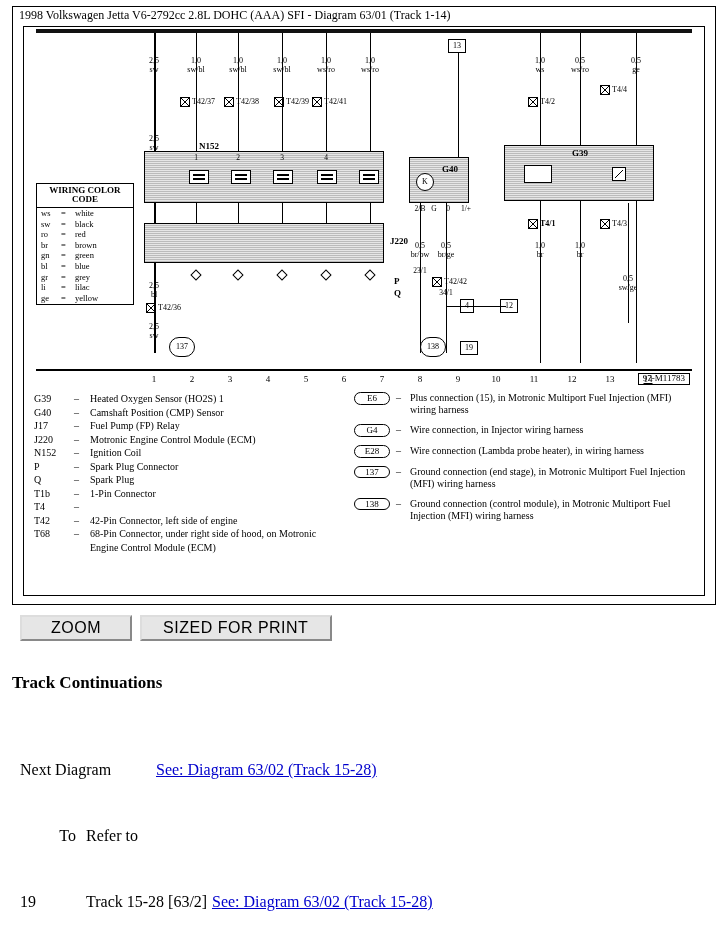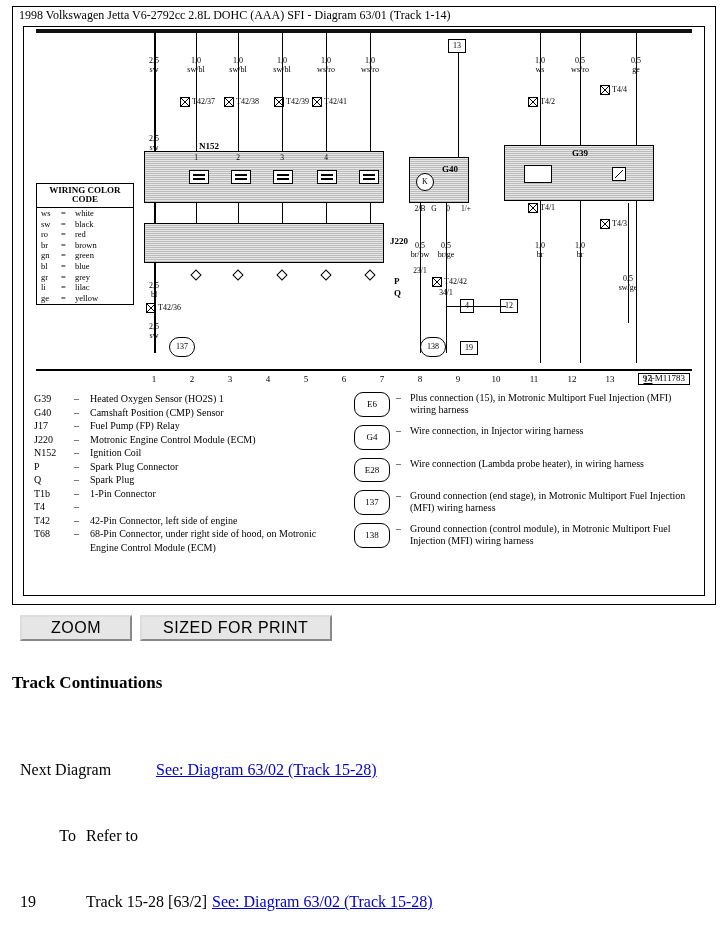--- a/index.html
+++ b/index.html
@@ -74,21 +74,21 @@
     position:absolute; left:10px; right:10px; top:365px; height:200px;
     display:flex; gap:20px;
   }
   .legend-left { width:300px; font-size:10px; line-height:1.35; }
   .legend-left .lrow{ display:flex; }
   .legend-left .lcode{ width:40px;}
   .legend-left .ldash{ width:16px;}
   .legend-left .ldesc{ flex:1;}
   .legend-right { flex:1; font-size:10px; line-height:1.2; }
   .legend-right .rrow{ display:flex; align-items:flex-start; margin-bottom:8px;}
-  .legend-right .rnode{ min-width:36px; border:1px solid #000; border-radius:9px; text-align:center; font-size:9px; padding:6px 4px; margin-right:6px; background:#fff;}
+  .legend-right .rnode{ min-width:36px; border:1px solid #000; border-radius:9px; text-align:center; font-size:9px; padding:0 4px; margin-right:6px; background:#fff;}
   .legend-right .rdash{ width:14px;}
   .legend-right .rdesc{ flex:1;}
   .docnum{ position:absolute; right:14px; top:346px; border:1px solid #000; font-size:9px; padding:0 4px;}
   .baseline{position:absolute;left:12px;right:12px;top:342px;height:2px;background:#000;}
 
   .button-row { padding: 2px 0 14px 20px; }
   .btn {
     display:inline-block;
     border: 2px outset #ddd;
     background: #e6e6e6;
@@ -236,21 +236,21 @@
         <div class="wirelabel" style="left: 604px; top: 248px;">0,5<br>sw/ge</div>
       </div>
 
     <div id="tconns">
         <div class="tconn cross" style="left: 156px; top: 70px;">T42/37</div>
         <div class="tconn cross" style="left: 200px; top: 70px;">T42/38</div>
         <div class="tconn cross" style="left: 250px; top: 70px;">T42/39</div>
         <div class="tconn cross" style="left: 288px; top: 70px;">T42/41</div>
         <div class="tconn cross" style="left: 504px; top: 70px;">T4/2</div>
         <div class="tconn cross" style="left: 576px; top: 58px;">T4/4</div>
-        <div class="tconn cross" style="left: 504px; top: 176px;">T4/1</div>
+        <div class="tconn cross" style="left: 504px; top: 192px; font-weight: bold;">T4/1</div>
         <div class="tconn cross" style="left: 576px; top: 192px;">T4/3</div>
         <div class="tconn cross" style="left: 122px; top: 276px;">T42/36</div>
         <div class="tconn cross" style="left: 408px; top: 250px;">T42/42</div>
       </div>
 
     <div id="tracks">
         <div class="track-num" style="left: 130px; top: 348px;">1</div>
         <div class="track-num" style="left: 168px; top: 348px;">2</div>
         <div class="track-num" style="left: 206px; top: 348px;">3</div>
         <div class="track-num" style="left: 244px; top: 348px;">4</div>

